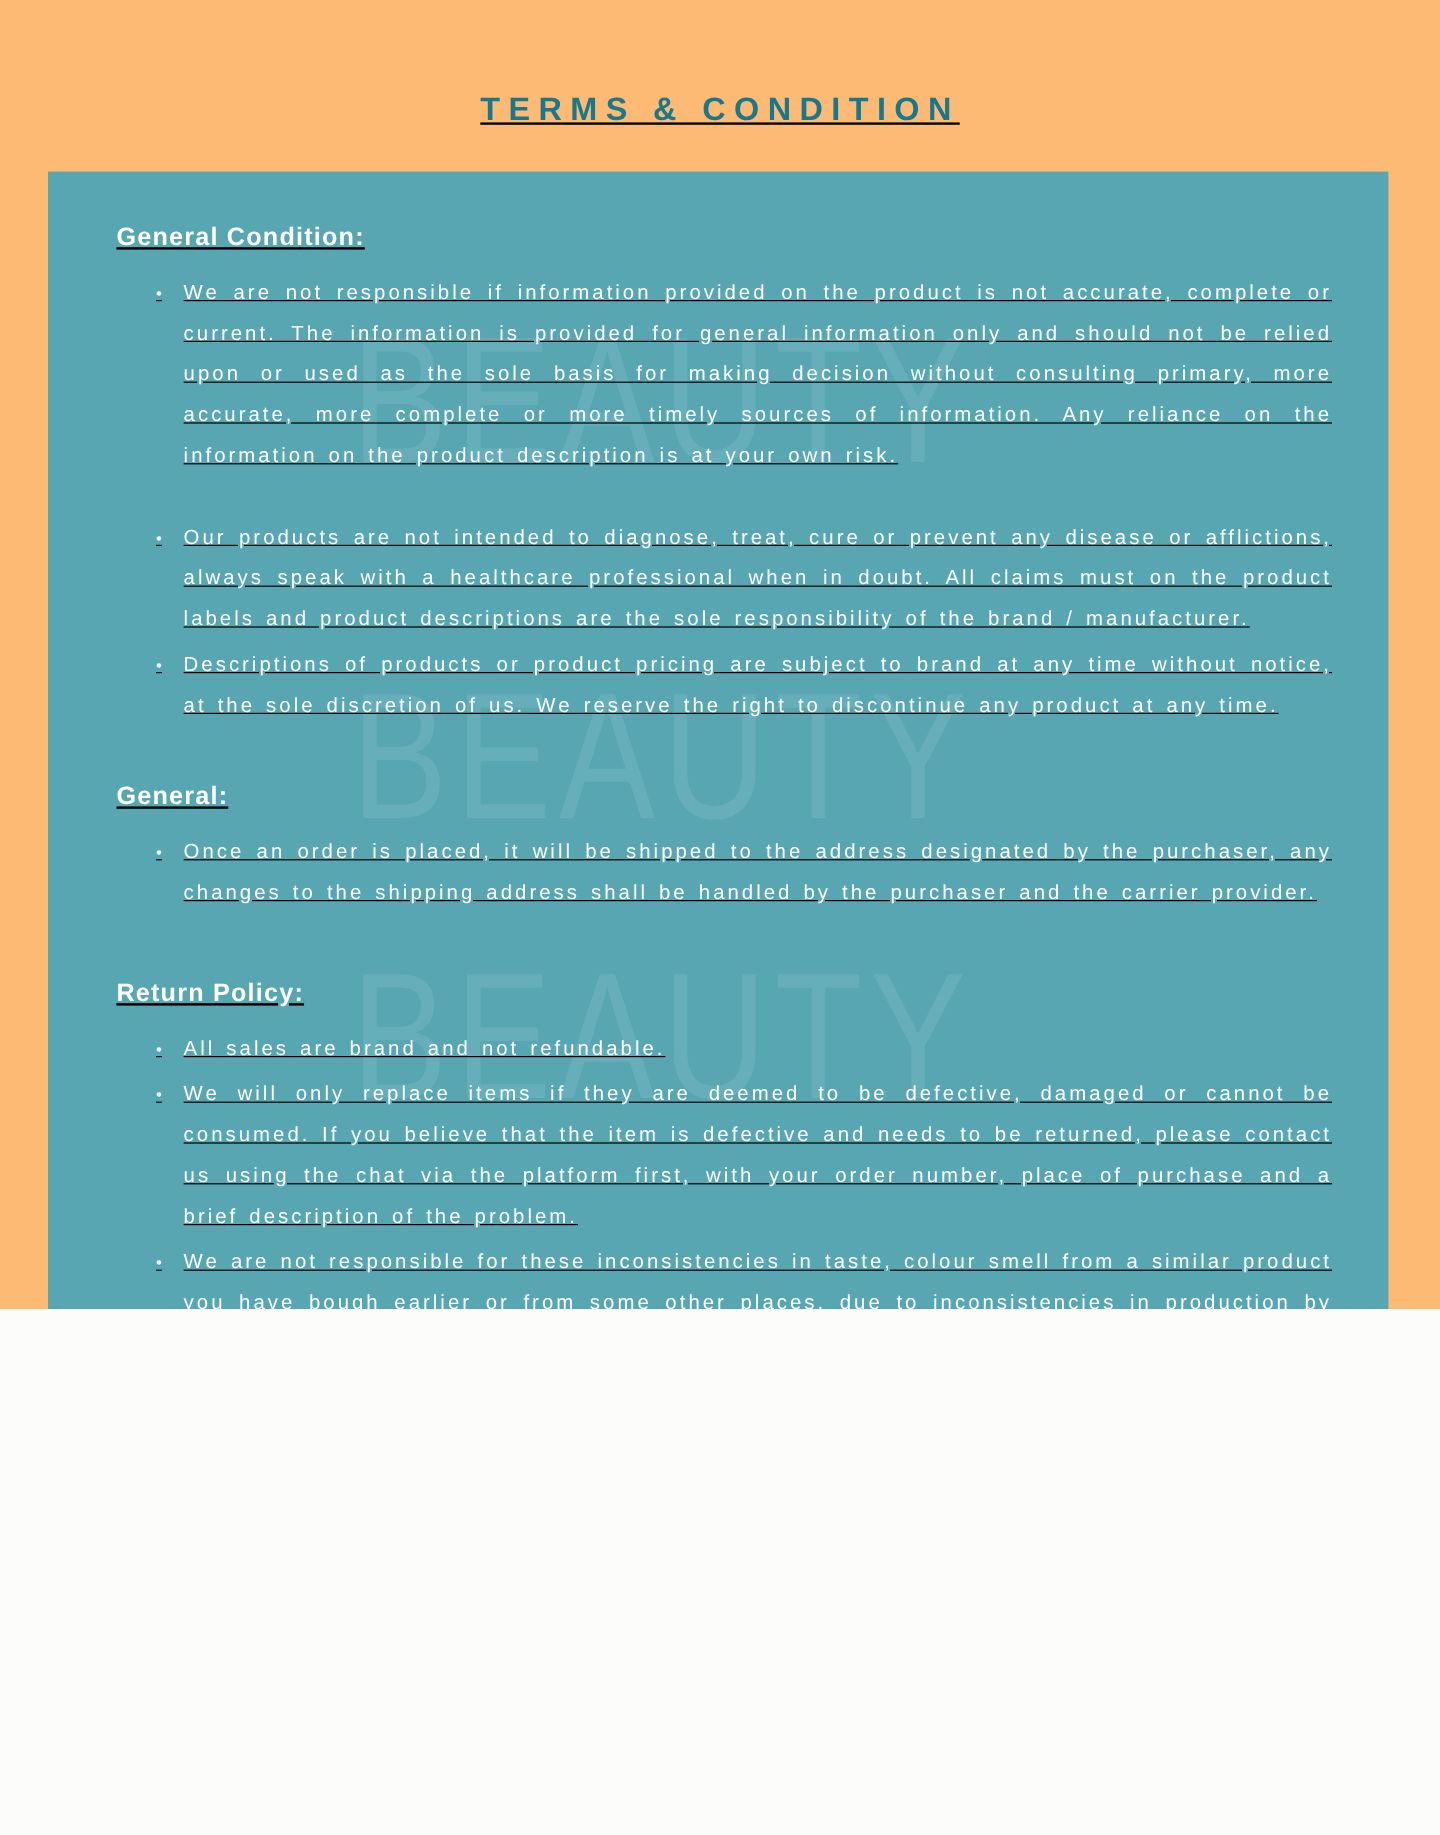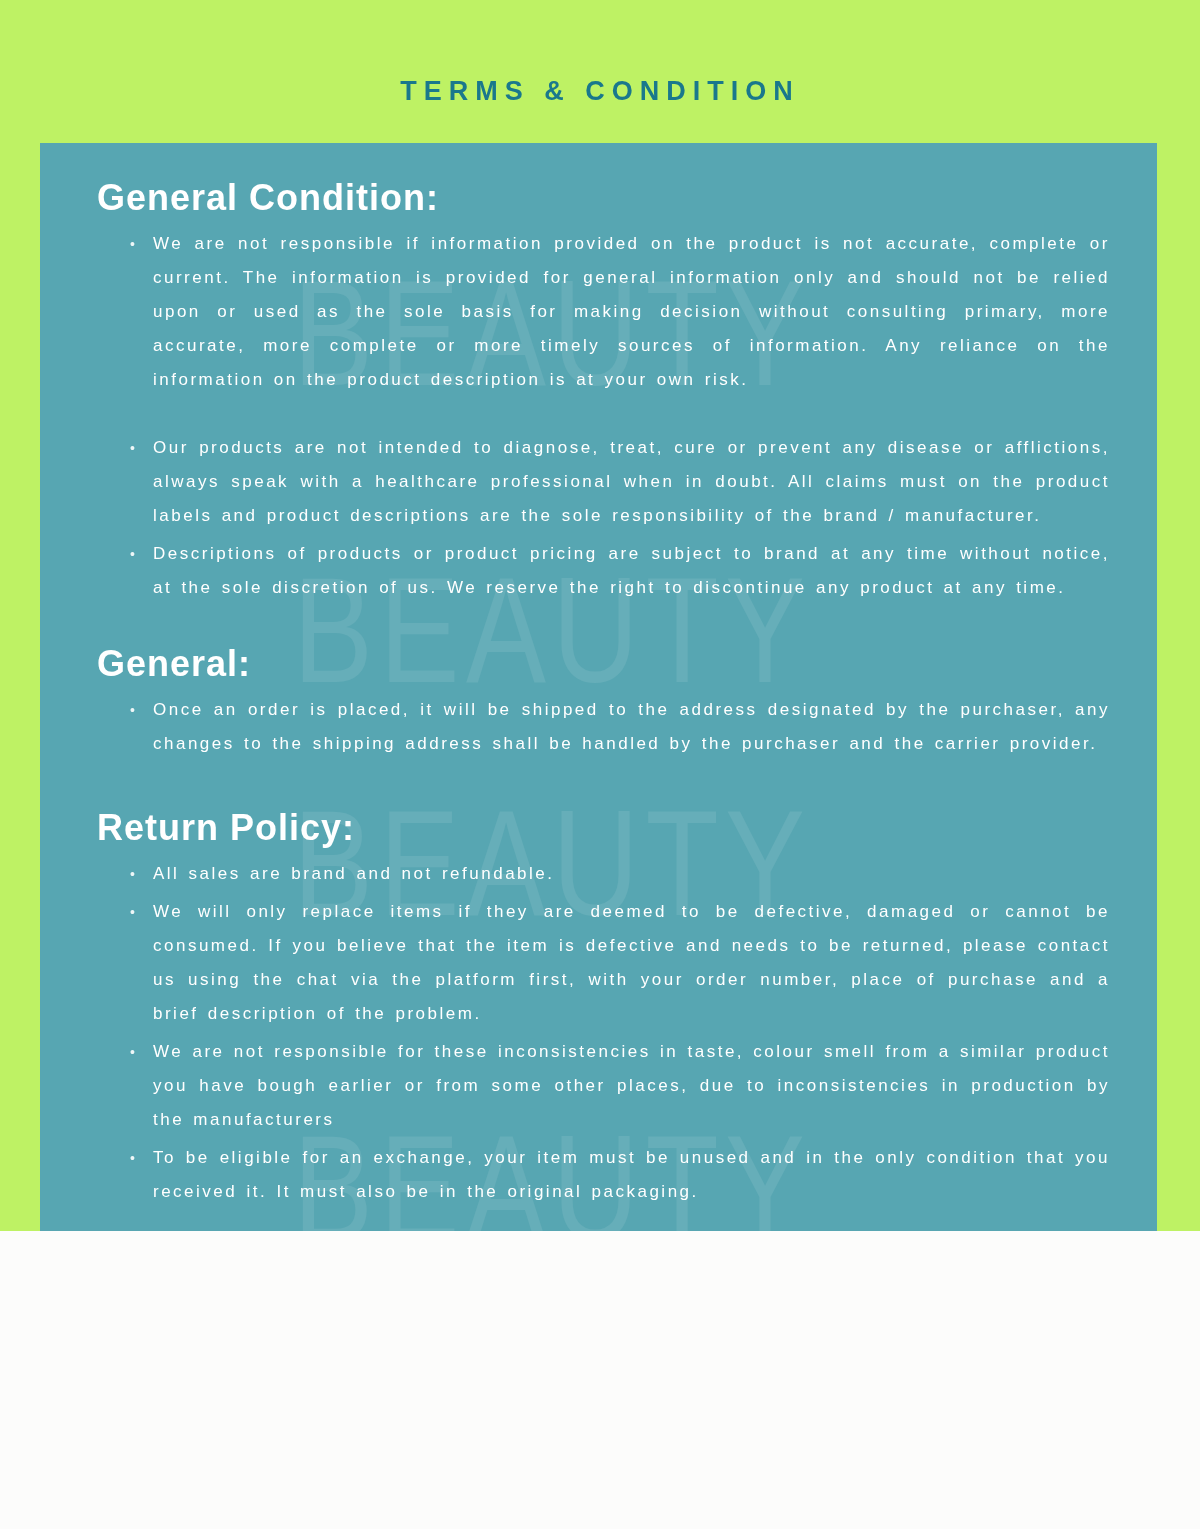--- a/index.html
+++ b/index.html
@@ -9,24 +9,25 @@
   }
   *{box-sizing:border-box;}
   html,body{margin:0;padding:0;}
   body{
     background:#fcfcfb;
     font-family:"Liberation Sans","DejaVu Sans",sans-serif;
   }
   .page{
     position:relative;
     width:1200px;
-    height:1231px;
+    height:1091px;
     margin:0 auto;
-    background:#bef264;
+    background:#fdba74;
     overflow:hidden;
+    text-decoration:underline;
   }
   header{height:106px;}
   h1{
     margin:0;
     padding-top:76px;
     line-height:30px;
     text-align:center;
     font-size:27px;
     font-weight:bold;
     letter-spacing:7px;
@@ -58,21 +59,21 @@
   .wm1{top:115px;}
   .wm2{top:412px;}
   .wm3{top:645px;}
   .wm4{top:970px;}
   section{position:relative;z-index:1;}
   .sec-2{margin-top:34px;}
   .sec-3{margin-top:42px;}
   .sec-4{margin-top:50px;}
   h2{
     margin:0 0 12px 0;
-    font-size:36px;
+    font-size:21px;
     line-height:34px;
     font-weight:bold;
     letter-spacing:1px;
     color:var(--txt);
   }
   ul{
     list-style:none;
     margin:0 0 0 33px;
     padding:0;
   }

